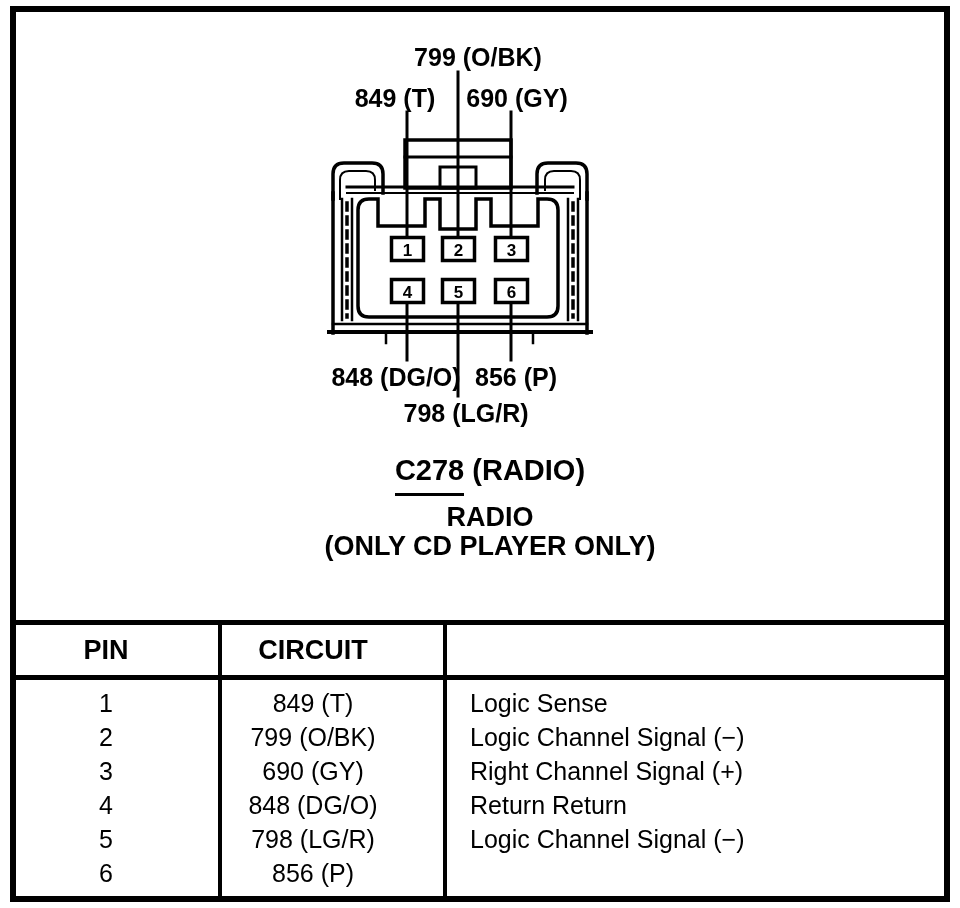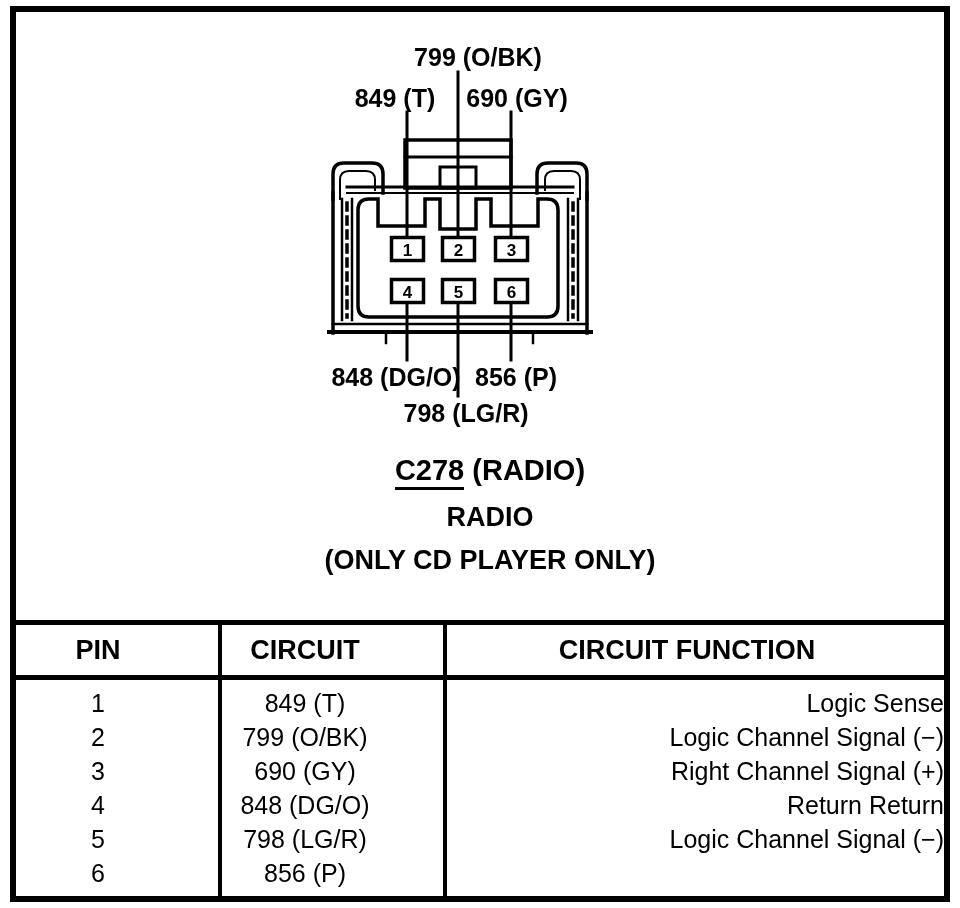--- a/index.html
+++ b/index.html
@@ -18,41 +18,41 @@
 
   .wire-label {
     position:absolute; transform:translateX(-50%);
     font-weight:bold; font-size:25px; line-height:26px; white-space:nowrap;
   }
   .titles {
     position:absolute; left:240px; top:454px; width:500px;
     text-align:center; font-weight:bold;
   }
   .title-line1 { font-size:29px; line-height:32px; margin-bottom:17px; }
-  .title-line1 .uline { border-bottom:3px solid #000; padding-bottom:1px; }
-  .title-line2 { font-size:27px; line-height:29px; margin-bottom:14px; }
+  .title-line1 .uline { border-bottom:3px solid #000; padding-bottom:7px; }
+  .title-line2 { font-size:27px; line-height:29px; margin-bottom:0; }
   .title-line3 { font-size:27px; line-height:29px; }
 
   .pin-table {
     position:absolute; left:16px; top:620px; width:928px; height:276px;
     border-top:5px solid #000;
   }
   .vline { position:absolute; top:0; bottom:0; width:4px; background:#000; }
   .vline.v1 { left:202px; }
   .vline.v2 { left:427px; }
   .thead {
     height:50px; border-bottom:5px solid #000;
     display:flex; align-items:center;
     font-weight:bold; font-size:27px;
   }
   .tbody { padding-top:6px; }
   .trow { height:34px; display:flex; align-items:center; font-size:25px; }
-  .col-pin { width:164px; text-align:center; }
+  .col-pin { width:164px; text-align:center;padding-left:8px; }
   .col-circuit { width:250px; text-align:center; }
-  .col-func { flex:1; text-align:right; padding-left:32px; }
+  .col-func { flex:1; text-align:left; padding-left:32px; }
 </style>
 </head>
 <body>
 
 <div class="page">
   <div class="frame"></div>
 
   <svg class="diagram-svg" viewBox="0 0 960 908" fill="none" stroke="#000" stroke-linecap="square">
 
     <g stroke-width="3">
@@ -143,21 +143,20 @@
     <div class="title-line3">(ONLY CD PLAYER ONLY)</div>
   </div>
 
   <div class="pin-table">
     <div class="vline v1"></div>
     <div class="vline v2"></div>
 
     <div class="thead">
       <div class="col-pin">PIN</div>
       <div class="col-circuit">CIRCUIT</div>
-      <div class="col-func" style="text-align:center; padding-left:0;">CIRCUIT FUNCTION</div>
     </div>
 
     <div class="tbody">
       <div class="trow">
         <div class="col-pin">1</div>
         <div class="col-circuit">849 (T)</div>
         <div class="col-func">Logic Sense</div>
       </div>
       <div class="trow">
         <div class="col-pin">2</div>

